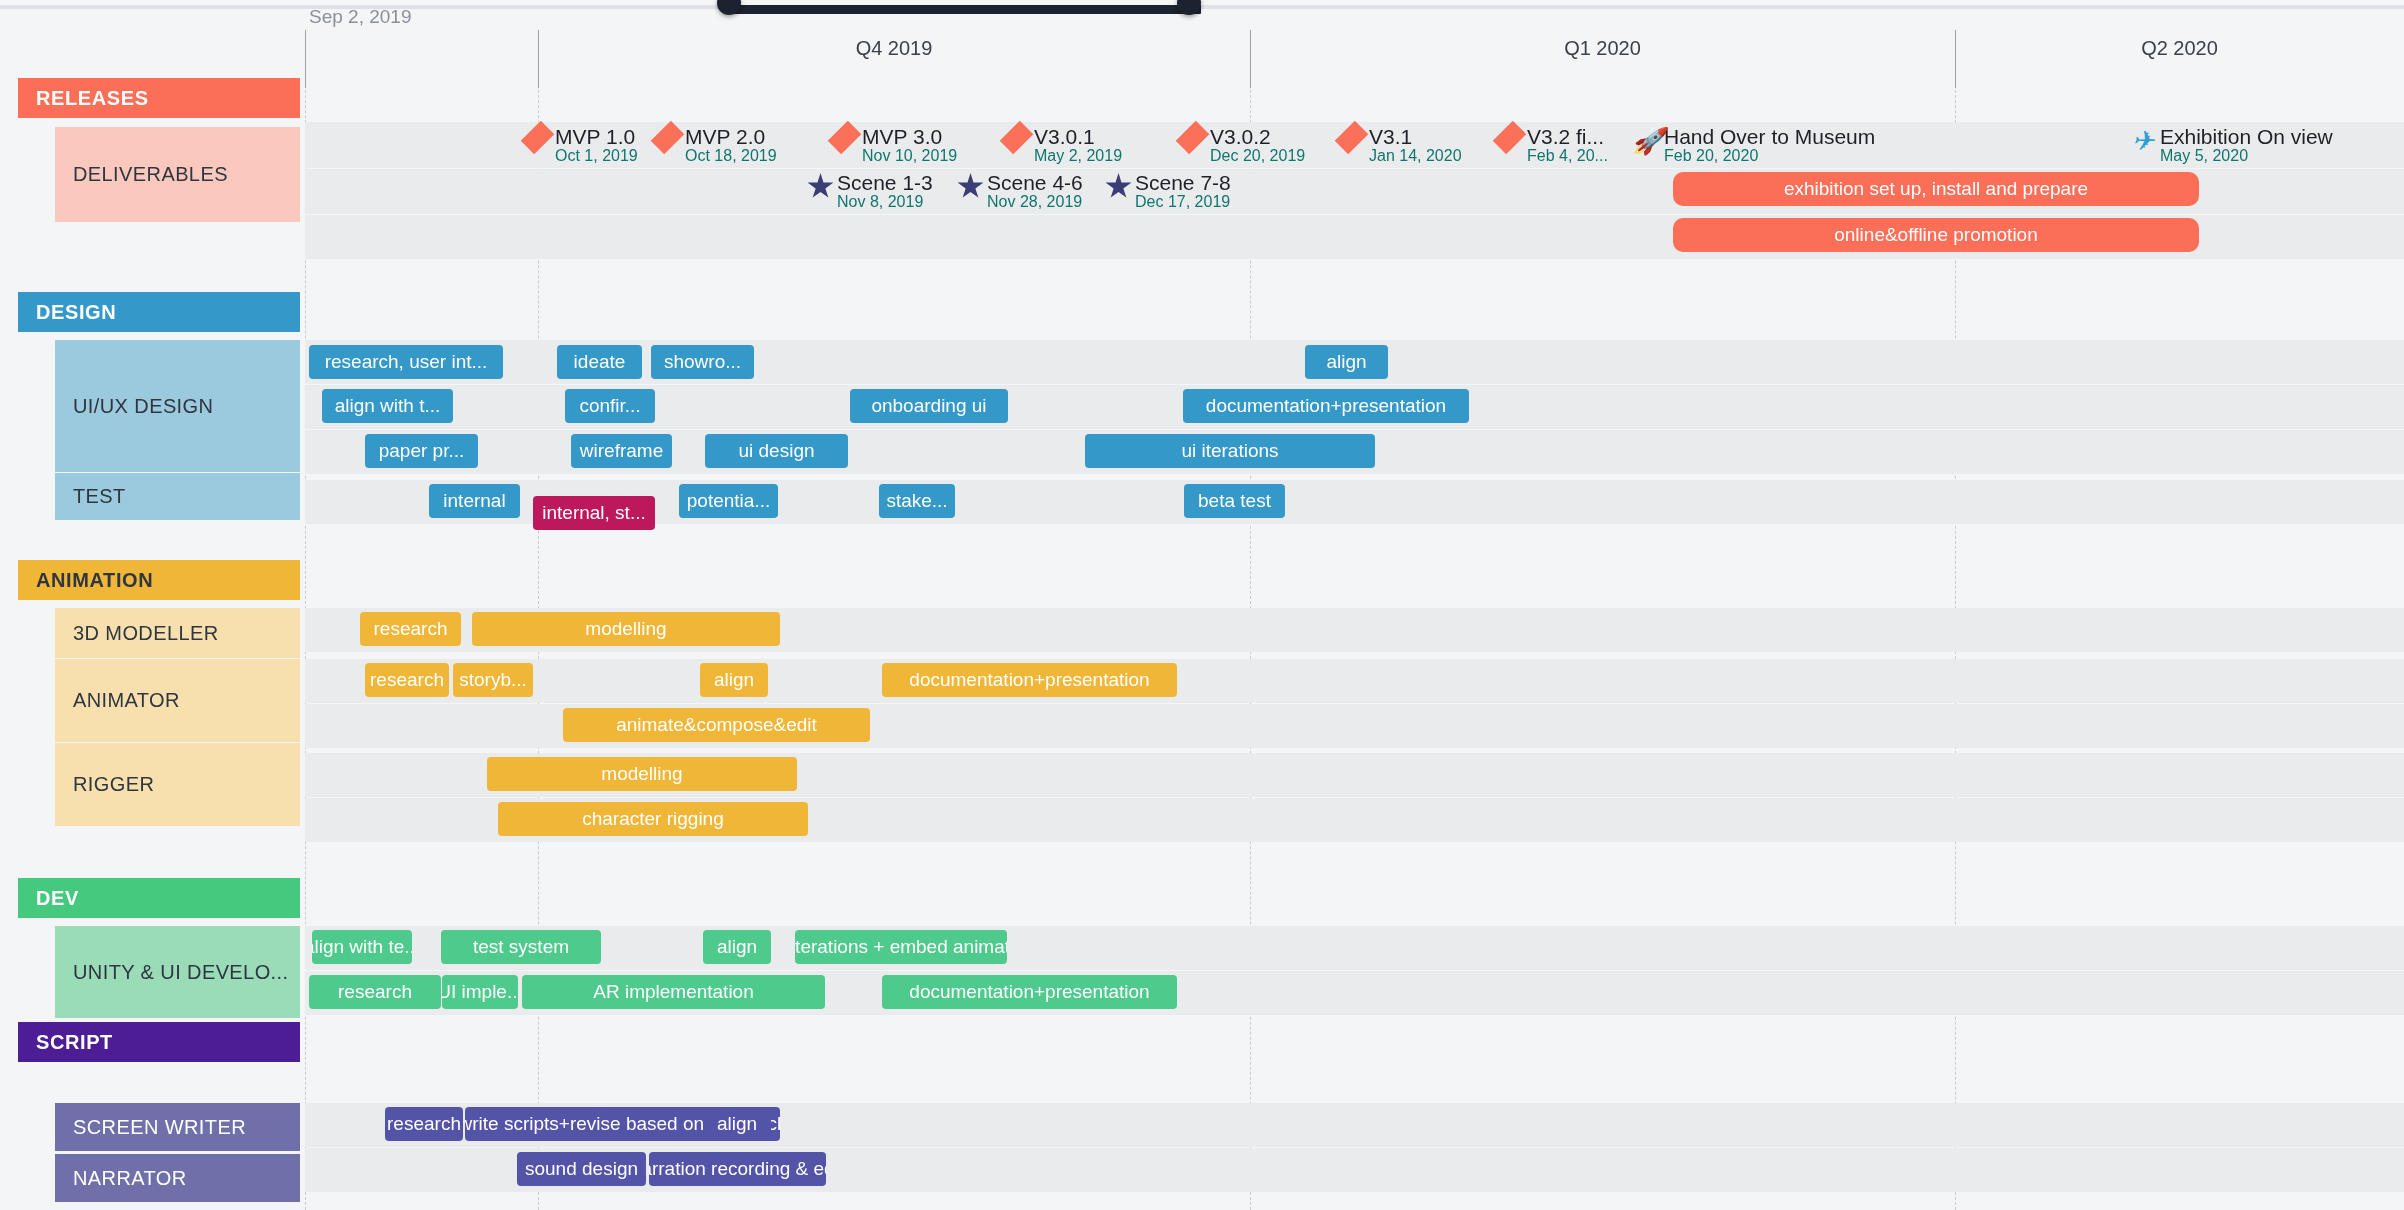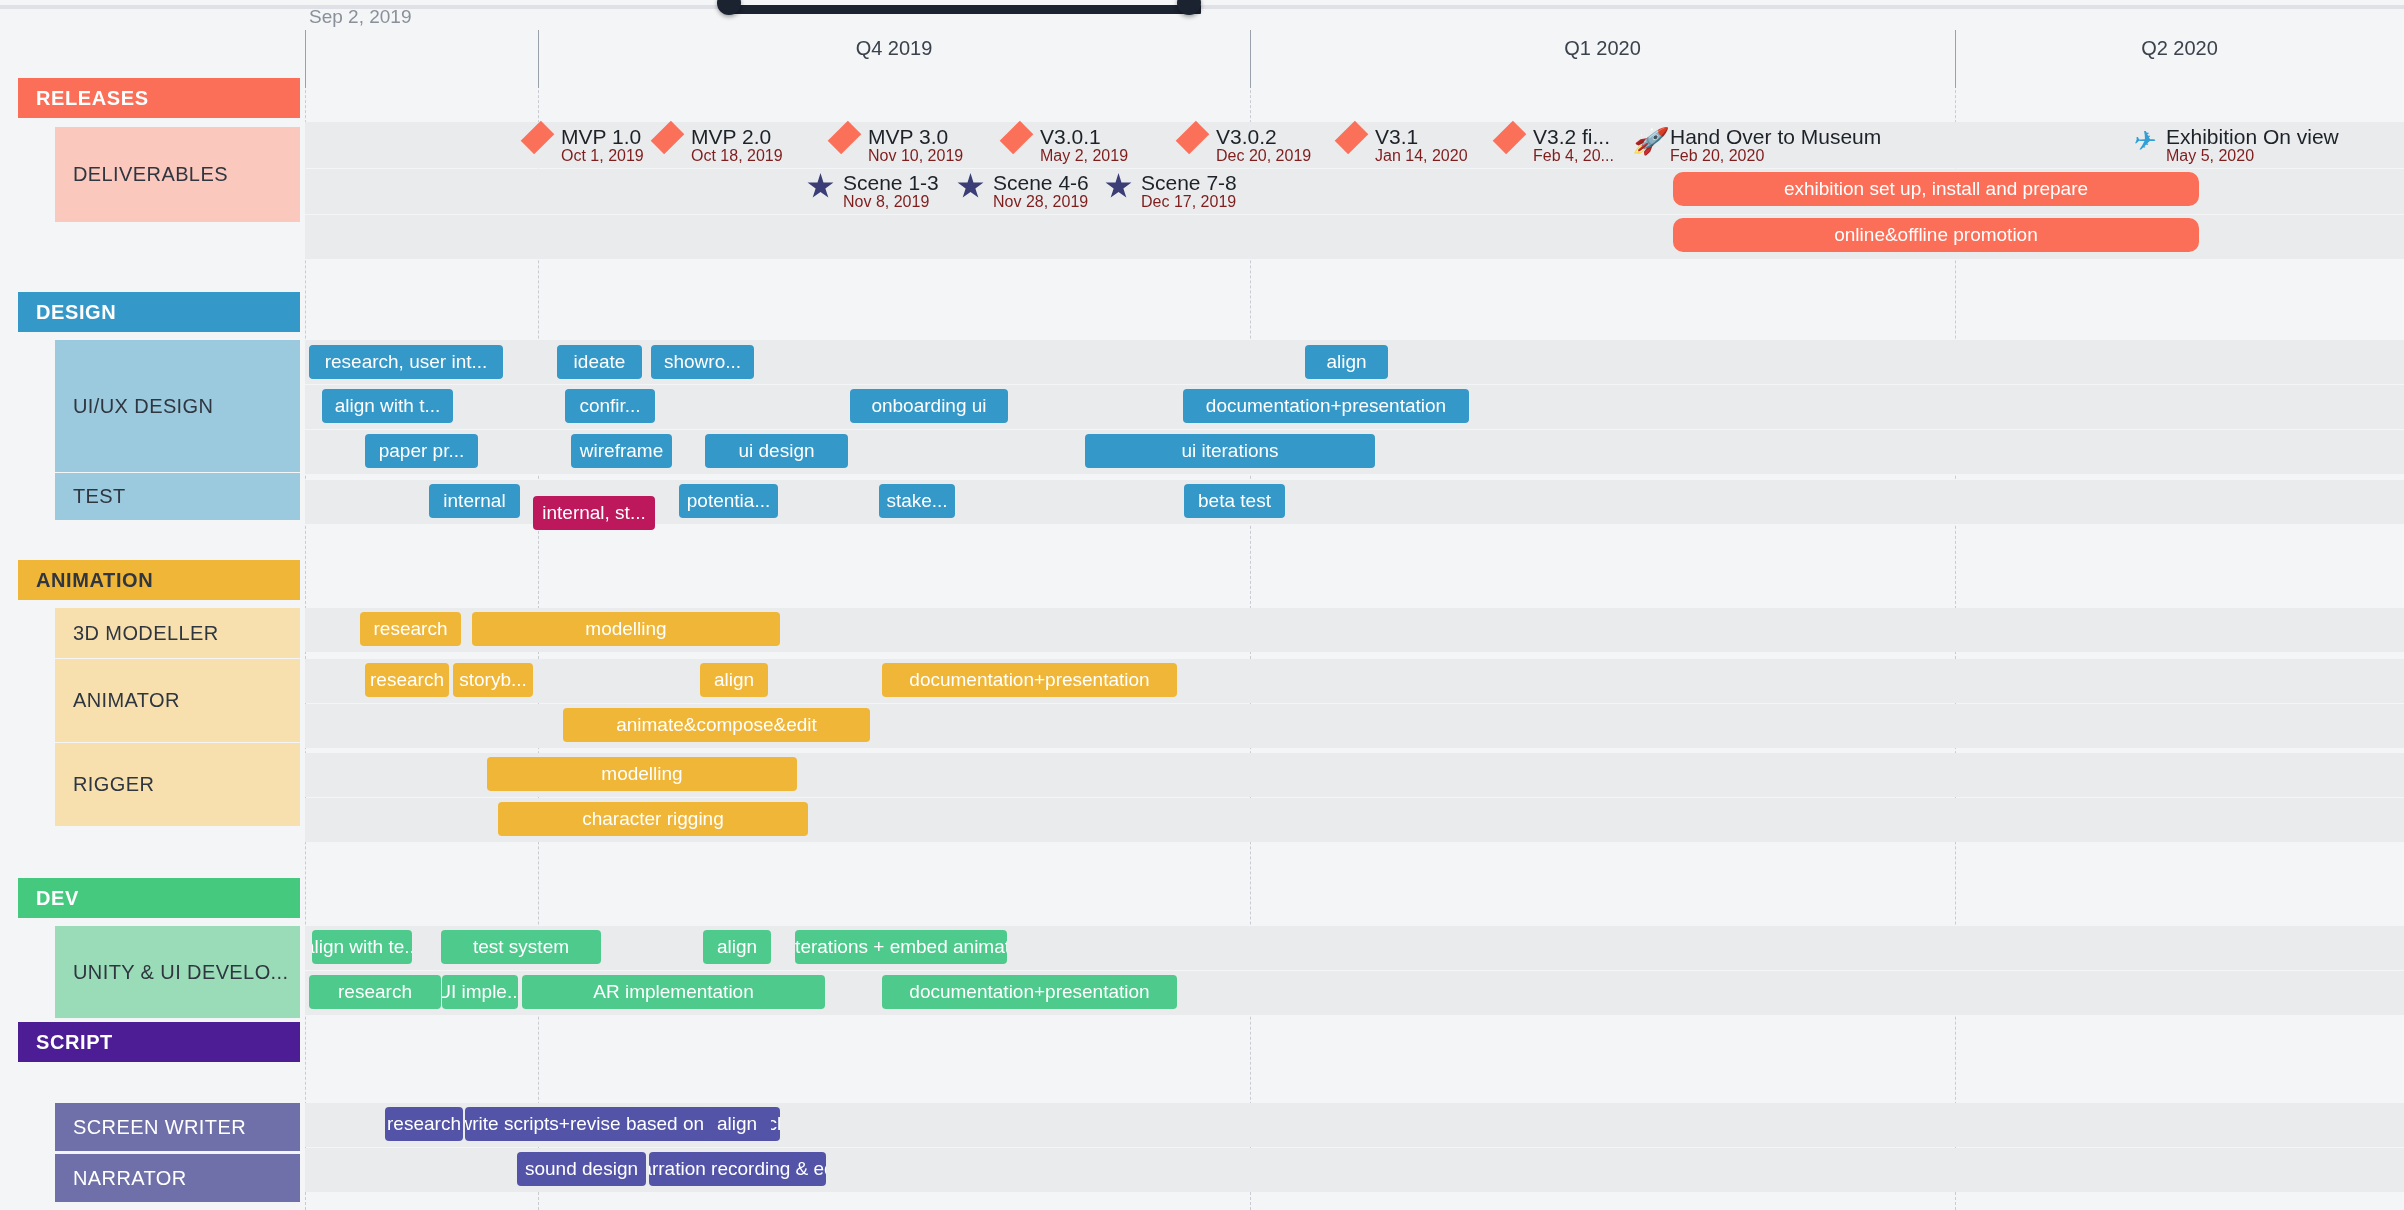--- a/index.html
+++ b/index.html
@@ -67,23 +67,23 @@
     position: absolute; height: 34px; border-radius: 4px;
     display: flex; align-items: center; justify-content: center;
     color: #ffffff; font-size: 19px; white-space: nowrap; overflow: hidden;
     padding: 0 8px;
   }
   .bar.sq { border-radius: 10px; }
 
   
   .ms { position: absolute; display: flex; align-items: flex-start; }
   .ms .glyph { flex: 0 0 auto; width: 30px; height: 42px; position: relative; }
-  .ms .txt { margin-left: 8px; line-height: 1.04; }
+  .ms .txt { margin-left: 2px; line-height: 1.04; }
   .ms .name { font-size: 21px; color: #1d2228; white-space: nowrap; }
-  .ms .date { font-size: 16px; color: #7f1d1d; white-space: nowrap; }
+  .ms .date { font-size: 16px; color: #0f766e; white-space: nowrap; }
 
   .dia { position: absolute; left: 5px; top: 2px; width: 19px; height: 19px;
          background: #fb7059; transform: rotate(45deg) scaleY(1.5); }
   .star { position: absolute; left: 2px; top: 1px; width: 27px; height: 27px;
           background: #3b3d77;
           clip-path: polygon(50% 0%, 61% 35%, 98% 35%, 68% 57%, 79% 91%, 50% 70%, 21% 91%, 32% 57%, 2% 35%, 39% 35%); }
   .rocket { position: absolute; left: 0px; top: 0px; width: 30px; height: 30px;
             color: #9aa1ab; font-size: 26px; line-height: 30px; text-align: center; }
   .plane { position: absolute; left: 0px; top: 0px; width: 30px; height: 30px;
            color: #2f9fd6; font-size: 27px; line-height: 30px; text-align: center; }

